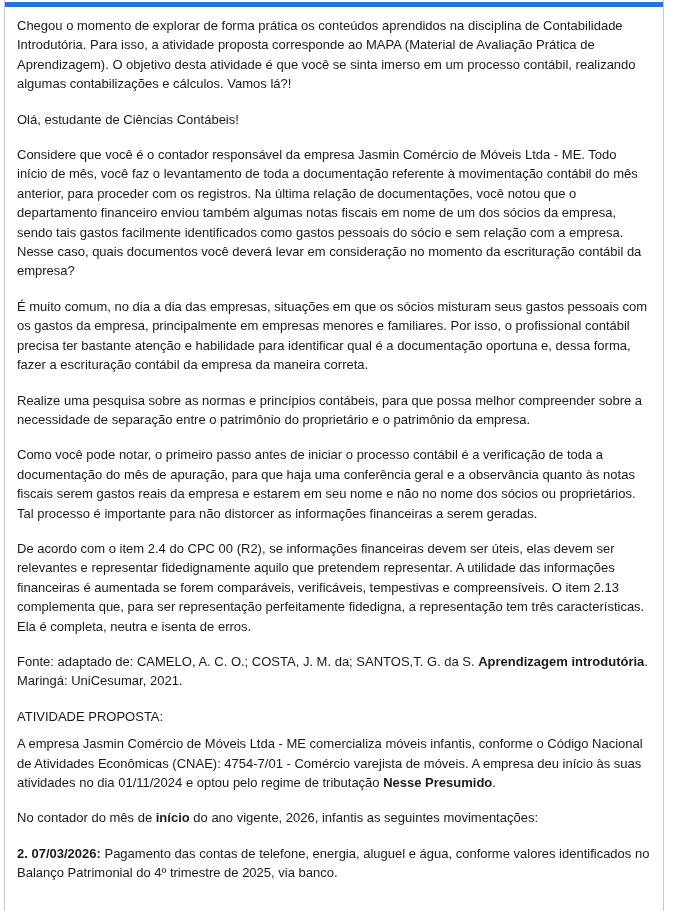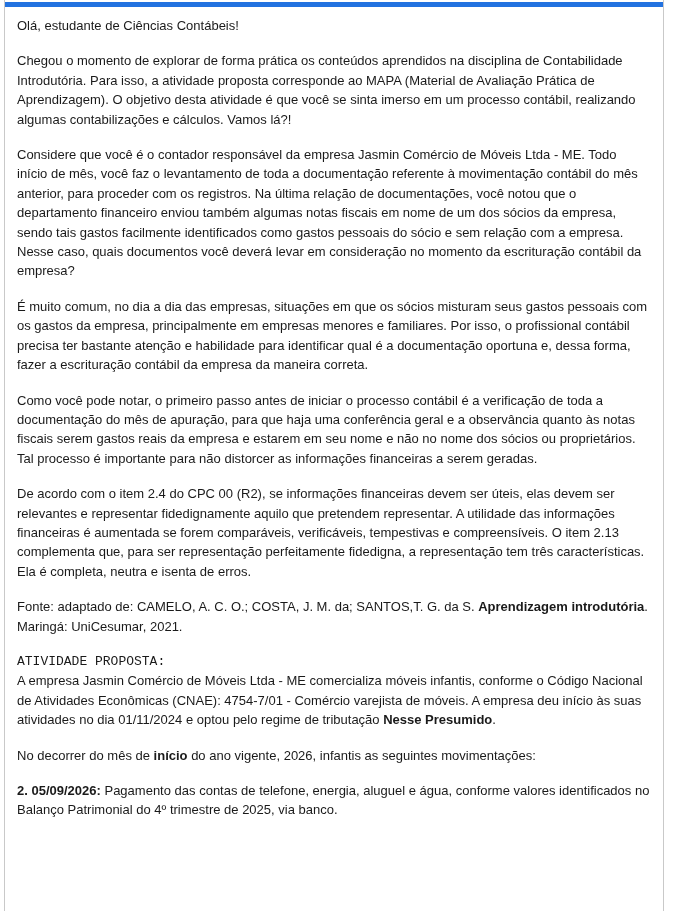--- a/index.html
+++ b/index.html
@@ -54,59 +54,59 @@
     box-sizing: border-box;
     color: #1a1a1a;
     font-size: 13px;
     line-height: 19.4px;
   }
   .doc p {
     margin: 0 0 16px 0;
     text-align: left;
   }
   .doc p.tight {
-    margin-bottom: 0;
-    font-family: Liberation Mono, monospace;
+    margin-bottom: 8px;
   }
   .doc p.list-item {
     margin-bottom: 13px;
   }
   b, strong {
     font-weight: bold;
   }
 </style>
 </head>
 <body>
 
 <div id="screen">
 
   <div class="frame-left"></div>
   <div class="frame-right"></div>
   <div class="accent-bar"></div>
 
   <div class="doc">
 
+    <p>Chegou o momento de explorar de forma prática os conteúdos aprendidos na disciplina de Contabilidade Introdutória. Para isso, a atividade proposta corresponde ao MAPA (Material de Avaliação Prática de Aprendizagem). O objetivo desta atividade é que você se sinta imerso em um processo contábil, realizando algumas contabilizações e cálculos. Vamos lá?!</p>
+
     <p>Olá, estudante de Ciências Contábeis!</p>
-
-    <p>Chegou o momento de explorar de forma prática os conteúdos aprendidos na disciplina de Contabilidade Introdutória. Para isso, a atividade proposta corresponde ao MAPA (Material de Avaliação Prática de Aprendizagem). O objetivo desta atividade é que você se sinta imerso em um processo contábil, realizando algumas contabilizações e cálculos. Vamos lá?!</p>
 
     <p>Considere que você é o contador responsável da empresa Jasmin Comércio de Móveis Ltda - ME. Todo início de mês, você faz o levantamento de toda a documentação referente à movimentação contábil do mês anterior, para proceder com os registros. Na última relação de documentações, você notou que o departamento financeiro enviou também algumas notas fiscais em nome de um dos sócios da empresa, sendo tais gastos facilmente identificados como gastos pessoais do sócio e sem relação com a empresa. Nesse caso, quais documentos você deverá levar em consideração no momento da escrituração contábil da empresa?</p>
 
     <p>É muito comum, no dia a dia das empresas, situações em que os sócios misturam seus gastos pessoais com os gastos da empresa, principalmente em empresas menores e familiares. Por isso, o profissional contábil precisa ter bastante atenção e habilidade para identificar qual é a documentação oportuna e, dessa forma, fazer a escrituração contábil da empresa da maneira correta.</p>
 
+    <p>Realize uma pesquisa sobre as normas e princípios contábeis, para que possa melhor compreender sobre a necessidade de separação entre o patrimônio do proprietário e o patrimônio da empresa.</p>
 
     <p>Como você pode notar, o primeiro passo antes de iniciar o processo contábil é a verificação de toda a documentação do mês de apuração, para que haja uma conferência geral e a observância quanto às notas fiscais serem gastos reais da empresa e estarem em seu nome e não no nome dos sócios ou proprietários. Tal processo é importante para não distorcer as informações financeiras a serem geradas.</p>
 
     <p>De acordo com o item 2.4 do CPC 00 (R2), se informações financeiras devem ser úteis, elas devem ser relevantes e representar fidedignamente aquilo que pretendem representar. A utilidade das informações financeiras é aumentada se forem comparáveis, verificáveis, tempestivas e compreensíveis. O item 2.13 complementa que, para ser representação perfeitamente fidedigna, a representação tem três características. Ela é completa, neutra e isenta de erros.</p>
 
     <p><span>Fonte: adaptado de: CAMELO, A. C. O.; COSTA, J. M. da; SANTOS,T. G. da S. </span><b>Aprendizagem introdutória</b><span>. Maringá: UniCesumar, 2021.</span></p>
 
     <p class="tight">ATIVIDADE PROPOSTA:</p>
 
     <p><span>A empresa Jasmin Comércio de Móveis Ltda - ME comercializa móveis infantis, conforme o Código Nacional de Atividades Econômicas (CNAE): 4754-7/01 - Comércio varejista de móveis. A empresa deu início às suas atividades no dia 01/11/2024 e optou pelo regime de tributação </span><b>Nesse Presumido</b><span>.</span></p>
 
-    <p><span>No decorrer do mês de </span><b>início</b><span> do ano vigente, 2026, infantis as seguintes movimentações:</span></p>
+    <p><span>No contador do mês de </span><b>início</b><span> do ano vigente, 2026, infantis as seguintes movimentações:</span></p>
 
 
-    <p class="list-item"><b>2. 05/09/2026:</b><span> Pagamento das contas de telefone, energia, aluguel e água, conforme valores identificados no Balanço Patrimonial do 4º trimestre de 2025, via banco.</span></p>
+    <p class="list-item"><b>2. 07/03/2026:</b><span> Pagamento das contas de telefone, energia, aluguel e água, conforme valores identificados no Balanço Patrimonial do 4º trimestre de 2025, via banco.</span></p>
 
   </div>
 </div>
 
 </body></html>

